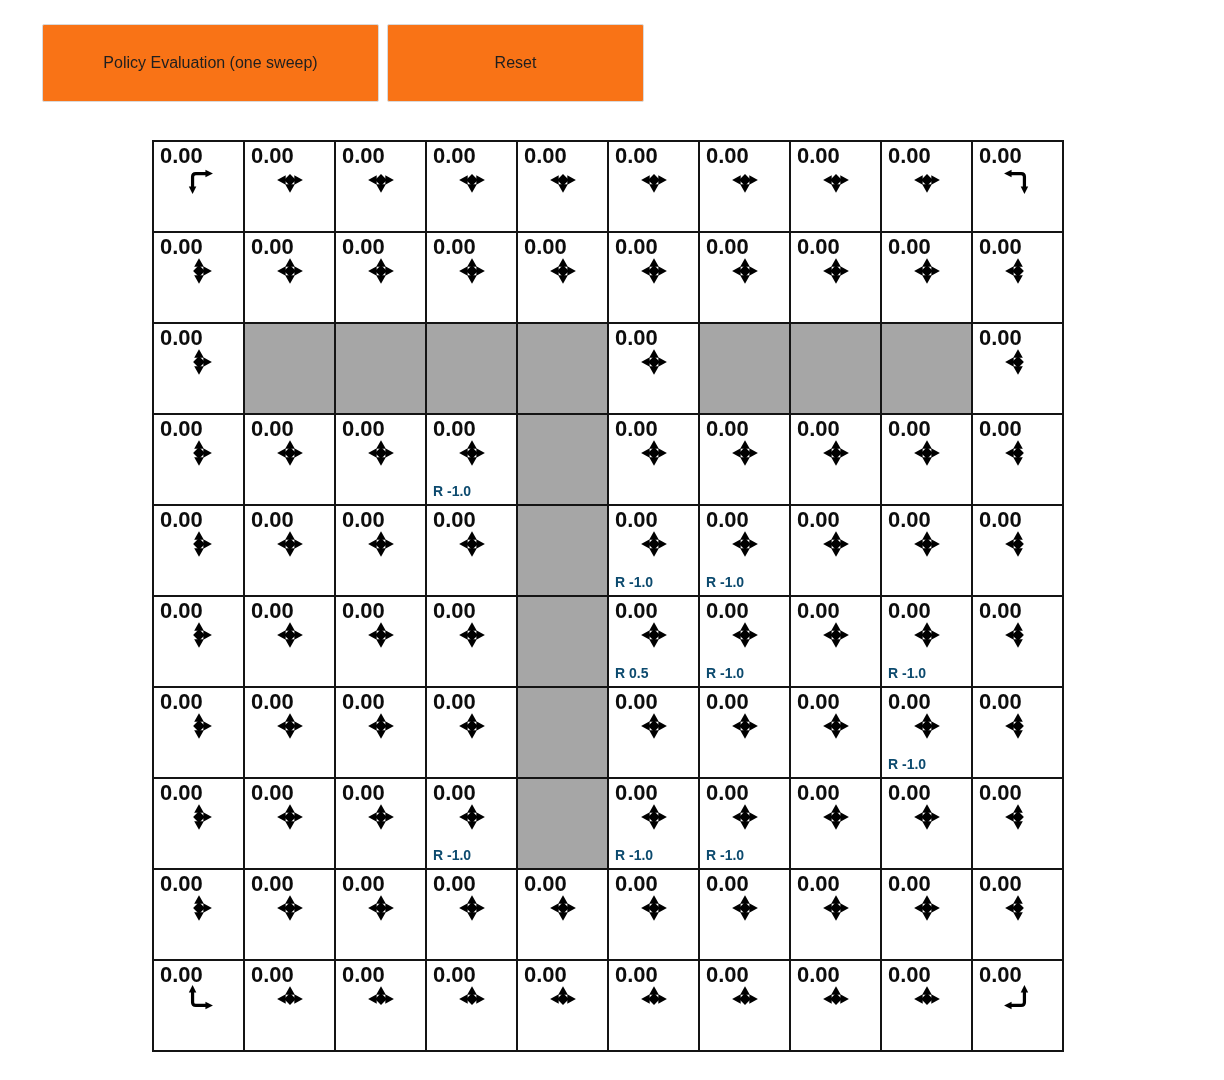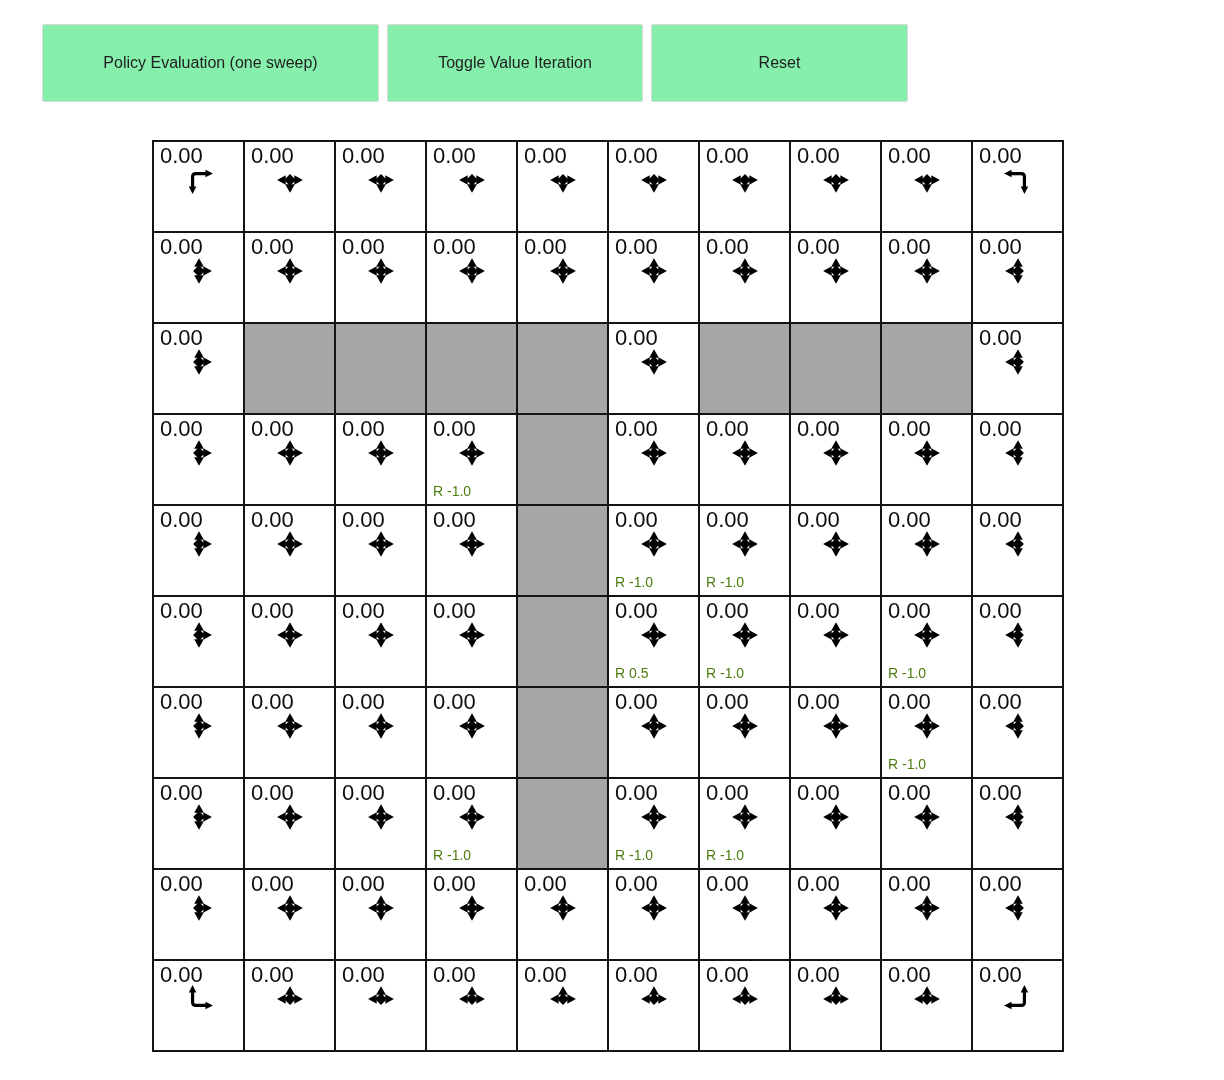--- a/index.html
+++ b/index.html
@@ -1,38 +1,37 @@
 <!DOCTYPE html>
 <html style="--wall: #a6a6a6; --line: #141414; --btn-border: #d9d9d9;"><head>
 <meta charset="utf-8">
 <style>
   html,body{margin:0;padding:0;background:#ffffff;width:1224px;height:1080px;overflow:hidden;
     font-family:"Liberation Sans", sans-serif;color:#111;}
   .toolbar{display:flex;gap:8px;margin:24px 0 0 42px;width:1132px;}
-  .tb{height:78px;background:#86efac;border:1px solid var(--btn-border);border-radius:2px;
+  .tb{height:78px;background:#f97316;border:1px solid var(--btn-border);border-radius:2px;
     font-family:"Liberation Sans", sans-serif;font-size:16px;color:#1f1f1f;
     display:flex;align-items:center;justify-content:center;cursor:pointer;padding:0;
     flex:0 0 256px;}
   .tb.wide{flex:0 0 337px;}
   .tb:last-child{flex:0 0 257px;text-align:right;}
-  .gridwrap{margin:38px 0 0 152px;}
+  .gridwrap{margin:38px 0 0 152px;font-weight:bold;}
   .grid{display:grid;grid-template-columns:repeat(10,91px);grid-template-rows:repeat(10,91px);
     border:1px solid var(--line);width:910px;}
   .cell{position:relative;border:1px solid var(--line);background:#ffffff;box-sizing:border-box;}
   .cell.wall{background:var(--wall);}
   .val{display:block;padding:2px 0 0 6px;font-size:22px;line-height:1.1;color:#0d0d0d;}
   .glyph{display:flex;justify-content:center;margin-top:-3px;}
-  .reward{position:absolute;left:6px;bottom:5px;font-size:14px;color:#4d7c0f;letter-spacing:0px;}
+  .reward{position:absolute;left:6px;bottom:5px;font-size:14px;color:#0c4a6e;letter-spacing:0px;}
 </style>
 </head>
 <body>
 
 <div class="toolbar">
   <button class="tb wide">Policy Evaluation (one sweep)</button>
-  <button class="tb">Toggle Value Iteration</button>
   <button class="tb">Reset</button>
 </div>
 
 <div class="gridwrap">
   <div class="grid">
       <div class="cell">
         <span class="val">0.00</span>
         <div class="glyph">
           <svg width="30" height="30" viewBox="0 0 28 28">
             <path d="M8 21 L8 11 Q8 8 11 8 L21 8" fill="none" stroke="#000000" stroke-width="3"></path>

